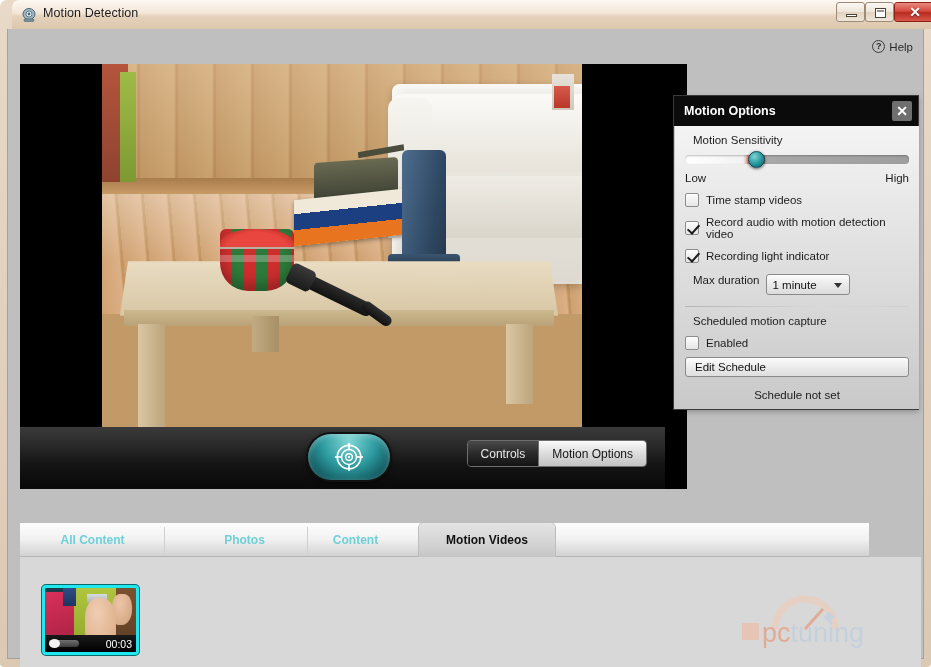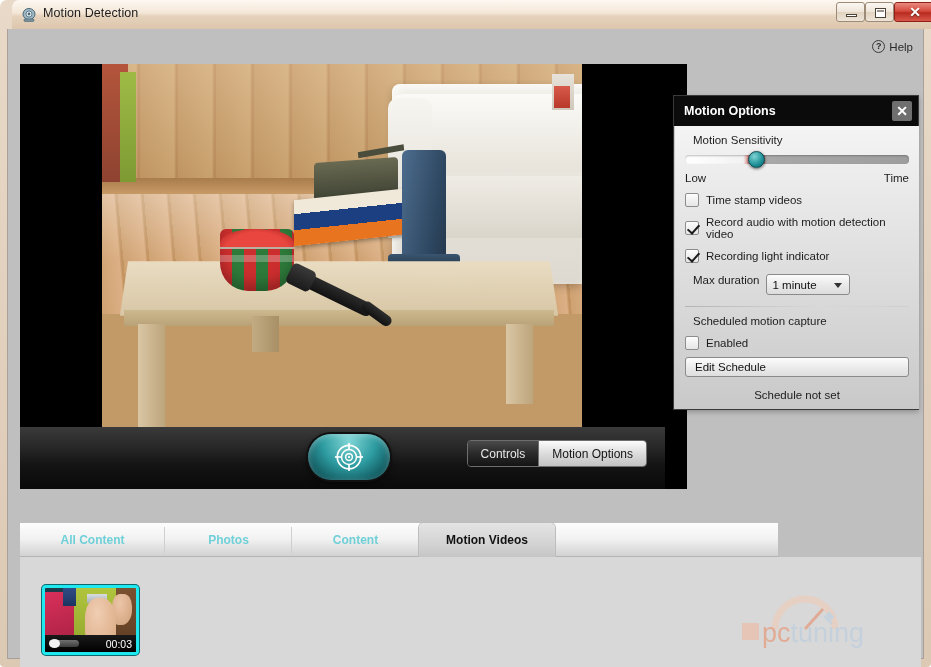--- a/index.html
+++ b/index.html
@@ -352,21 +352,21 @@
     display:block; margin: 7px auto 0 auto;
     padding: 3px 9px; font-size:11.5px; color:#111;
     border:1px solid #8a8a8a; border-radius:3px;
     background: linear-gradient(180deg,#fcfcfc,#ececec 50%,#dedede);
     cursor:pointer;
   }
 
   
   #tabstrip {
     position:absolute; left: 12px; top: 494px;
-    width: 758px; height: 34px;
+    width: 849px; height: 34px;
     background: linear-gradient(180deg,#fdfdfd 0%, #f2f2f2 48%, #e4e4e4 70%, #d2d2d2 100%);
     border-bottom: 1px solid #b4b4b4;
   }
   .tab {
     position:absolute; top:0; height: 34px;
     display:flex; align-items:center; justify-content:center;
     font-size: 12px; color: #6fd0d8; font-weight: bold;
     cursor:pointer;
   }
   .tab.divider:after {
@@ -527,21 +527,21 @@
 
       <div id="panel-body">
 
         <div class="p-label">Motion Sensitivity</div>
 
         <div id="sens-track">
           <div id="sens-thumb"></div>
         </div>
         <div id="sens-ends">
           <span>Low</span>
-          <span>Time</span>
+          <span>High</span>
         </div>
 
         <div class="cbrow">
           <div class="cbox"></div>
           <span>Time stamp videos</span>
         </div>
         <div class="cbrow">
           <div class="cbox checked"></div>
           <span>Record audio with motion detection video</span>
         </div>
@@ -568,21 +568,21 @@
         </div>
 
         <div id="edit-schedule">Edit Schedule</div>
 
         <div id="schedule-note">Schedule not set</div>
       </div>
     </div>
 
     <div id="tabstrip">
       <div class="tab divider" style="left:0px; width:145px;">All Content</div>
-      <div class="tab divider" style="left:145px; width:127px;">Photos</div>
+      <div class="tab divider" style="left:161px; width:127px;">Photos</div>
       <div class="tab divider" style="left:272px; width:127px;">Content</div>
       <div class="tab active" style="left:399px; width:136px;">Motion Videos</div>
     </div>
 
     <div id="content-area">
       <div id="thumb">
         <div class="thumb-pic">
           <div class="tp-green"></div>
           <div class="tp-brown"></div>
           <div class="tp-shirt"></div>

